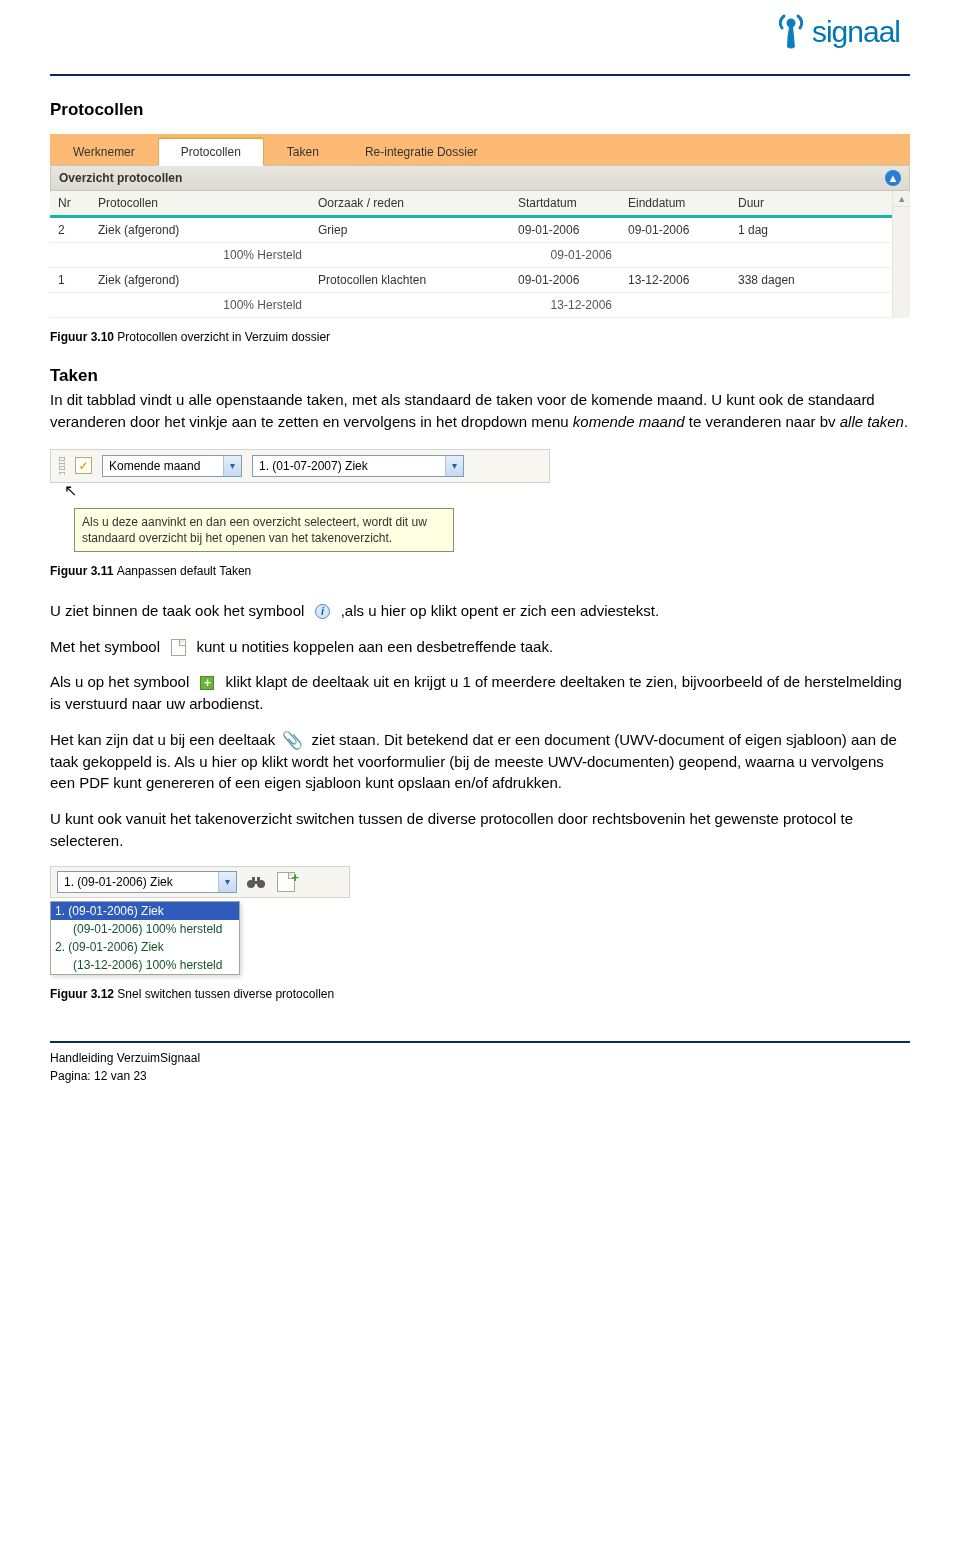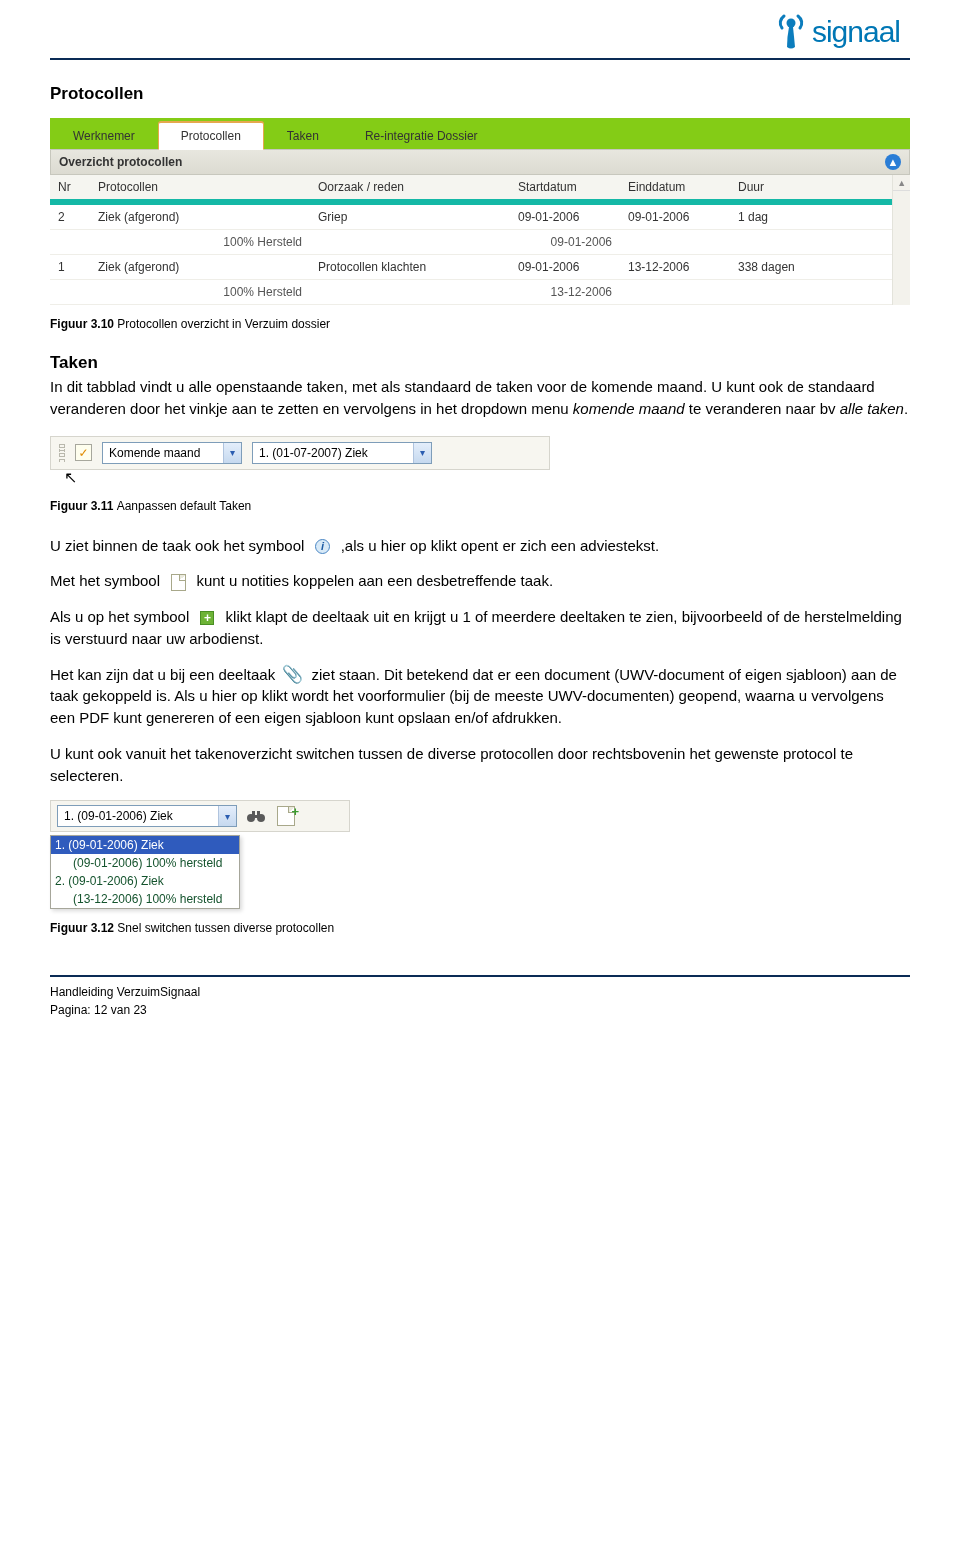--- a/index.html
+++ b/index.html
@@ -11,21 +11,21 @@
     width: 960px;
     margin: 0 auto;
   }
   .page {
     padding: 12px 50px 20px 50px;
   }
   .logo-row {
     display: flex;
     justify-content: flex-end;
     padding-right: 10px;
-    margin-bottom: 6px;
+    margin-bottom: 22px;
   }
   .logo {
     display: flex;
     align-items: center;
     gap: 4px;
   }
   .logo-text {
     font-family: Arial, sans-serif;
     font-size: 30px;
     font-weight: 400;
@@ -57,21 +57,21 @@
 
   
   .shot1 {
     margin: 14px 0 4px 0;
     font-family: Tahoma, Arial, sans-serif;
     font-size: 12px;
   }
   .tabs-bar {
     display: flex;
     align-items: flex-end;
-    background: #84cc16;
+    background: #fdba74;
     padding-top: 3px;
     border-bottom: 1px solid #c7c7bd;
   }
   .tab {
     padding: 6px 22px;
     color: #333;
     border: 1px solid transparent;
     border-bottom: none;
     margin-right: 0;
   }
@@ -105,21 +105,21 @@
   table.protocol {
     width: 100%;
     border-collapse: collapse;
     font-size: 12px;
     color: #333;
   }
   table.protocol th {
     text-align: left;
     font-weight: normal;
     background: #f5f5f0;
-    border-bottom: 6px solid #14b8a6;
+    border-bottom: 3px solid #14b8a6;
     padding: 5px 8px;
   }
   table.protocol td {
     padding: 5px 8px;
     border-bottom: 1px solid #efeee8;
   }
   table.protocol tr.sub td {
     color: #555;
     text-align: right;
   }
@@ -372,25 +372,26 @@
 
   <div class="shot2">
     <div class="toolbar-row">
       <div class="drag-dots"></div>
       <div class="checkbox-box checked"></div>
       <div class="combo">
         <input style="width: 120px;" readonly="" value="Komende maand">
         <div class="dd-btn">▾</div>
       </div>
       <div class="combo">
-        <input style="width: 160px;" readonly="" value="1. (01-07-2007) Ziek">
+        <input style="width: 192px;" readonly="" value="1. (01-07-2007) Ziek">
         <div class="dd-btn">▾</div>
       </div>
     </div>
     <div style="margin-left:14px;margin-top:-2px;" class="cursor-arrow">↖</div>
+    <div class="tooltip-box">Als u deze aanvinkt en dan een overzicht selecteert, wordt dit uw standaard overzicht bij het openen van het takenoverzicht.</div>
   </div>
 
   <p class="figure-cap">
     <span>Figuur 3.11 </span><span class="cap-text">Aanpassen default Taken</span>
   </p>
 
   <p class="body">
     <span>U ziet binnen de taak ook het symbool</span>
     <span class="inline-icon">
         <span class="icon-info">i</span>

